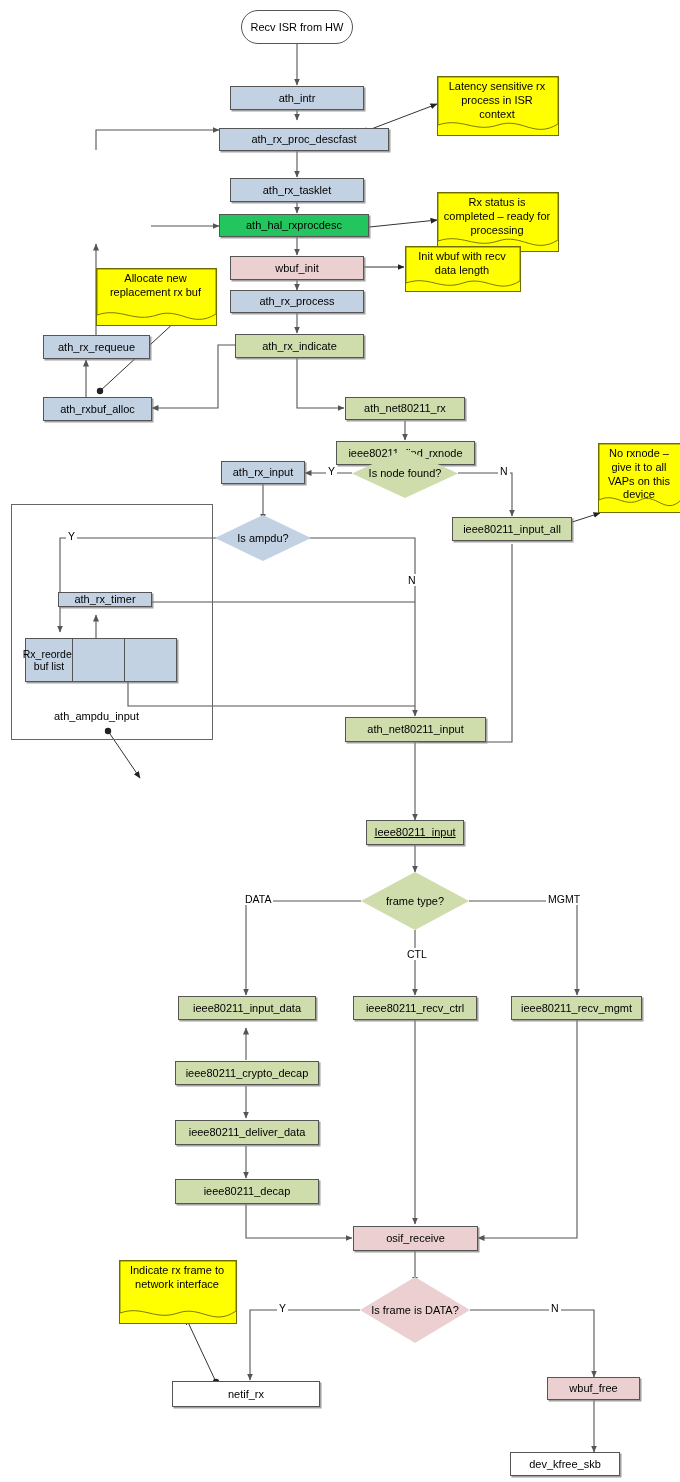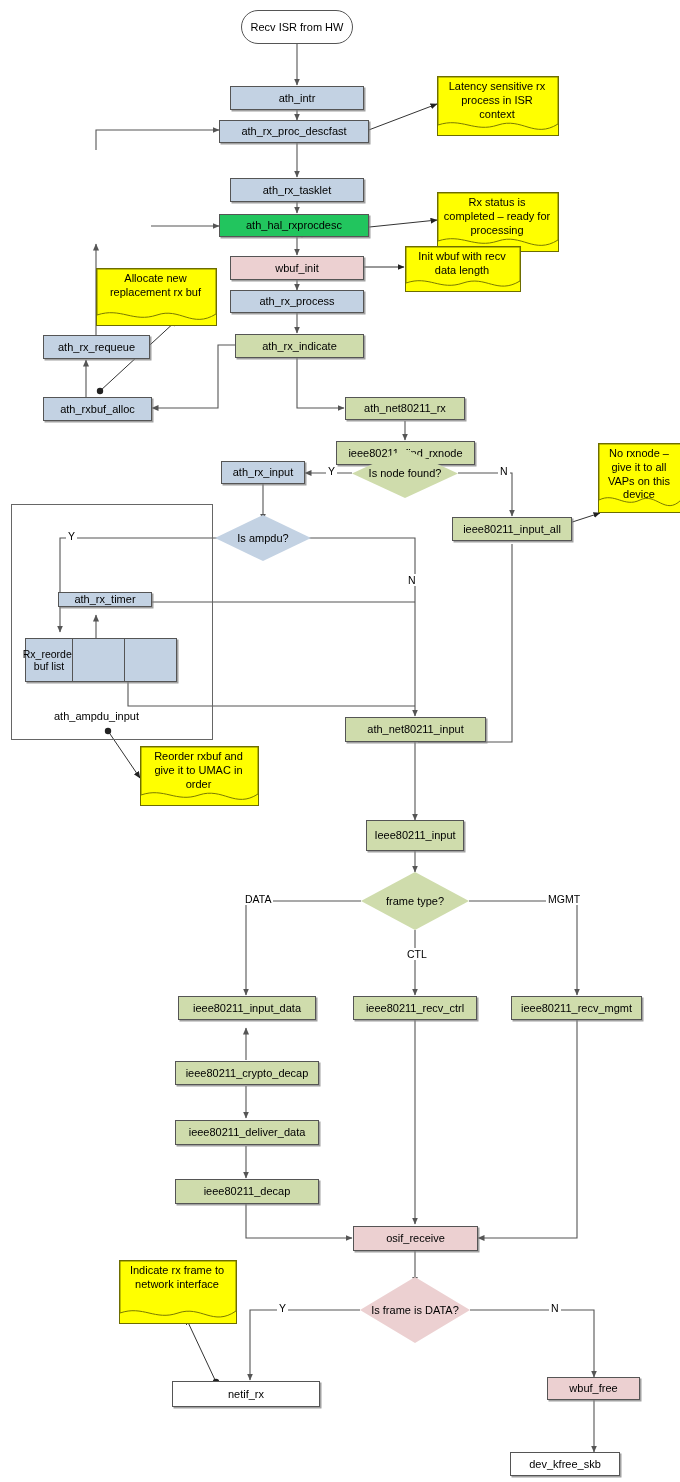--- a/index.html
+++ b/index.html
@@ -219,21 +219,21 @@
   </svg>
 
   <div class="terminator" style="left:241px;top:10px;width:112px;height:34px;">
     <span>Recv ISR from HW</span>
   </div>
 
   <div class="node blue" style="left:230px;top:86px;width:134px;height:24px;">
     <span>ath_intr</span>
   </div>
 
-  <div class="node blue" style="left:219px;top:120px;width:150px;height:23px;">
+  <div class="node blue" style="left:219px;top:128px;width:170px;height:23px;">
     <span>ath_rx_proc_descfast</span>
   </div>
 
   <div class="node blue" style="left:230px;top:178px;width:134px;height:24px;">
     <span>ath_rx_tasklet</span>
   </div>
 
   <div class="node gray" style="left:219px;top:214px;width:150px;height:23px;">
     <span>ath_hal_rxprocdesc</span>
   </div>
@@ -297,21 +297,21 @@
       <span>Rx_reorder buf list</span>
     </div>
     <div class="cell" style="width:52px;"></div>
     <div class="cell" style="width:53px;"></div>
   </div>
 
   <div class="node green" style="left:345px;top:717px;width:141px;height:25px;">
     <span>ath_net80211_input</span>
   </div>
 
-  <div class="node green" style="left:366px;top:820px;width:98px;height:31px;">
+  <div class="node green" style="left:366px;top:820px;width:98px;height:25px;text-decoration:underline;">
     <span>Ieee80211_input</span>
   </div>
 
   <div class="diamond" style="left:361px;top:872px;width:108px;height:58px;">
     <div class="dshape green"></div>
     <div class="dtext">frame type?</div>
   </div>
 
   <div class="node green" style="left:178px;top:996px;width:138px;height:24px;">
     <span>ieee80211_input_data</span>
@@ -386,26 +386,20 @@
     <span class="ntext">Allocate new replacement rx buf</span>
   </div>
 
   <div class="note" style="left:598px;top:443px;width:82px;height:68px;">
     <svg class="nshape" viewBox="0 0 82 68" preserveAspectRatio="none">
       <path d="M0,0 H82 V56 C66,72 57,48 41,56 C25,64 16,48 0,56 Z" fill="#ffff00" stroke="#7a7a00" stroke-width="1"></path>
     </svg>
     <span class="ntext">No rxnode – give it to all VAPs on this device</span>
   </div>
 
-  <div class="note" style="left:140px;top:746px;width:117px;height:58px;">
-    <svg class="nshape" viewBox="0 0 117 58" preserveAspectRatio="none">
-      <path d="M0,0 H117 V47 C94,62 82,40 58,48 C35,56 23,40 0,48 Z" fill="#ffff00" stroke="#7a7a00" stroke-width="1"></path>
-    </svg>
-    <span class="ntext">Reorder rxbuf and give it to UMAC in order</span>
-  </div>
 
   <div class="note" style="left:119px;top:1260px;width:116px;height:62px;">
     <svg class="nshape" viewBox="0 0 116 62" preserveAspectRatio="none">
       <path d="M0,0 H116 V50 C93,66 81,44 58,52 C35,60 23,44 0,52 Z" fill="#ffff00" stroke="#7a7a00" stroke-width="1"></path>
     </svg>
     <span class="ntext">Indicate rx frame to network interface</span>
   </div>
 
   <div class="edgelabel" style="left:326px;top:465px;">Y</div>
   <div class="edgelabel" style="left:498px;top:465px;">N</div>

